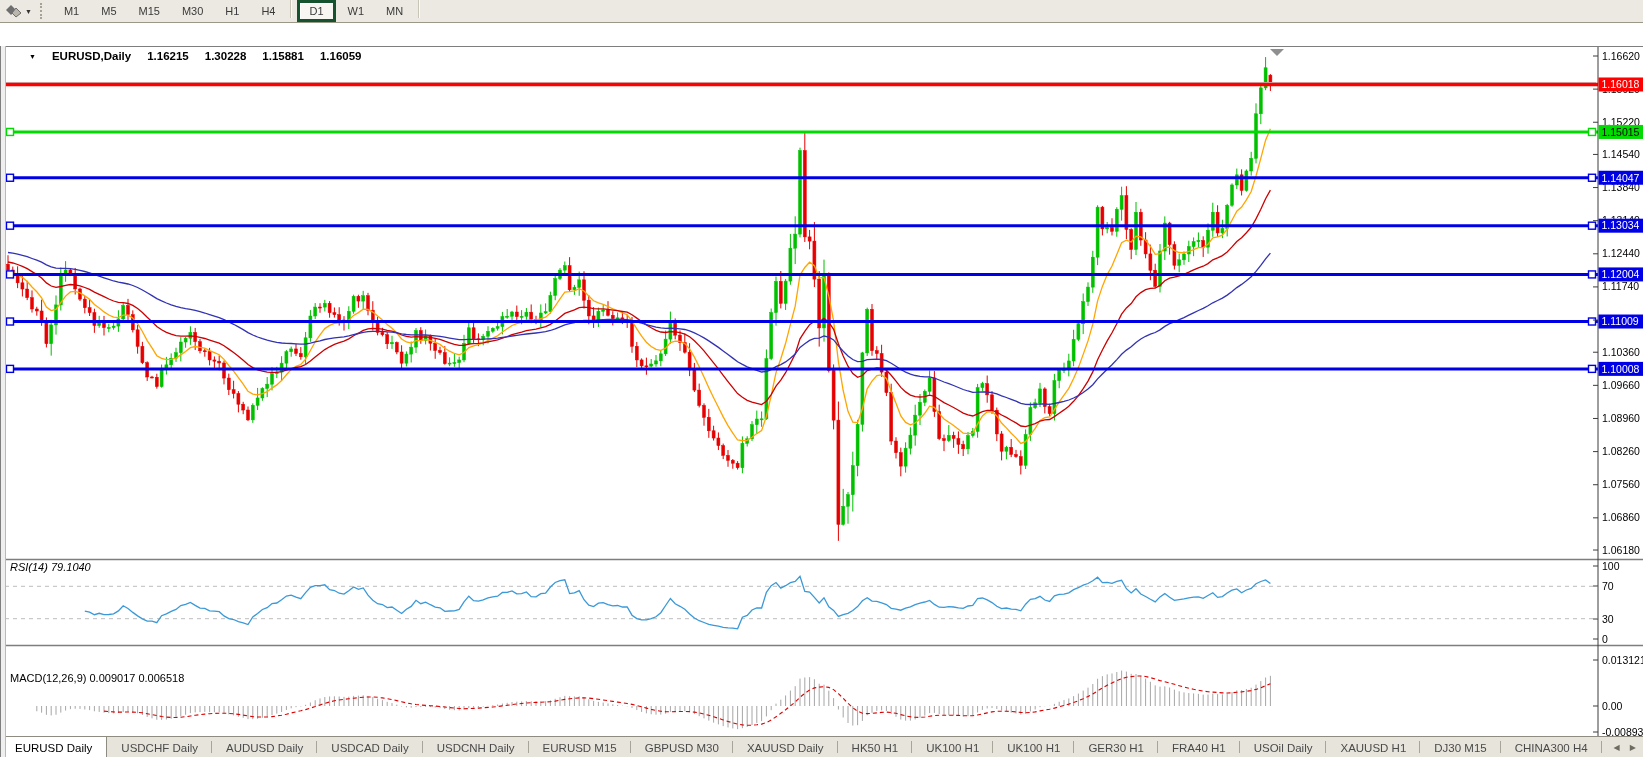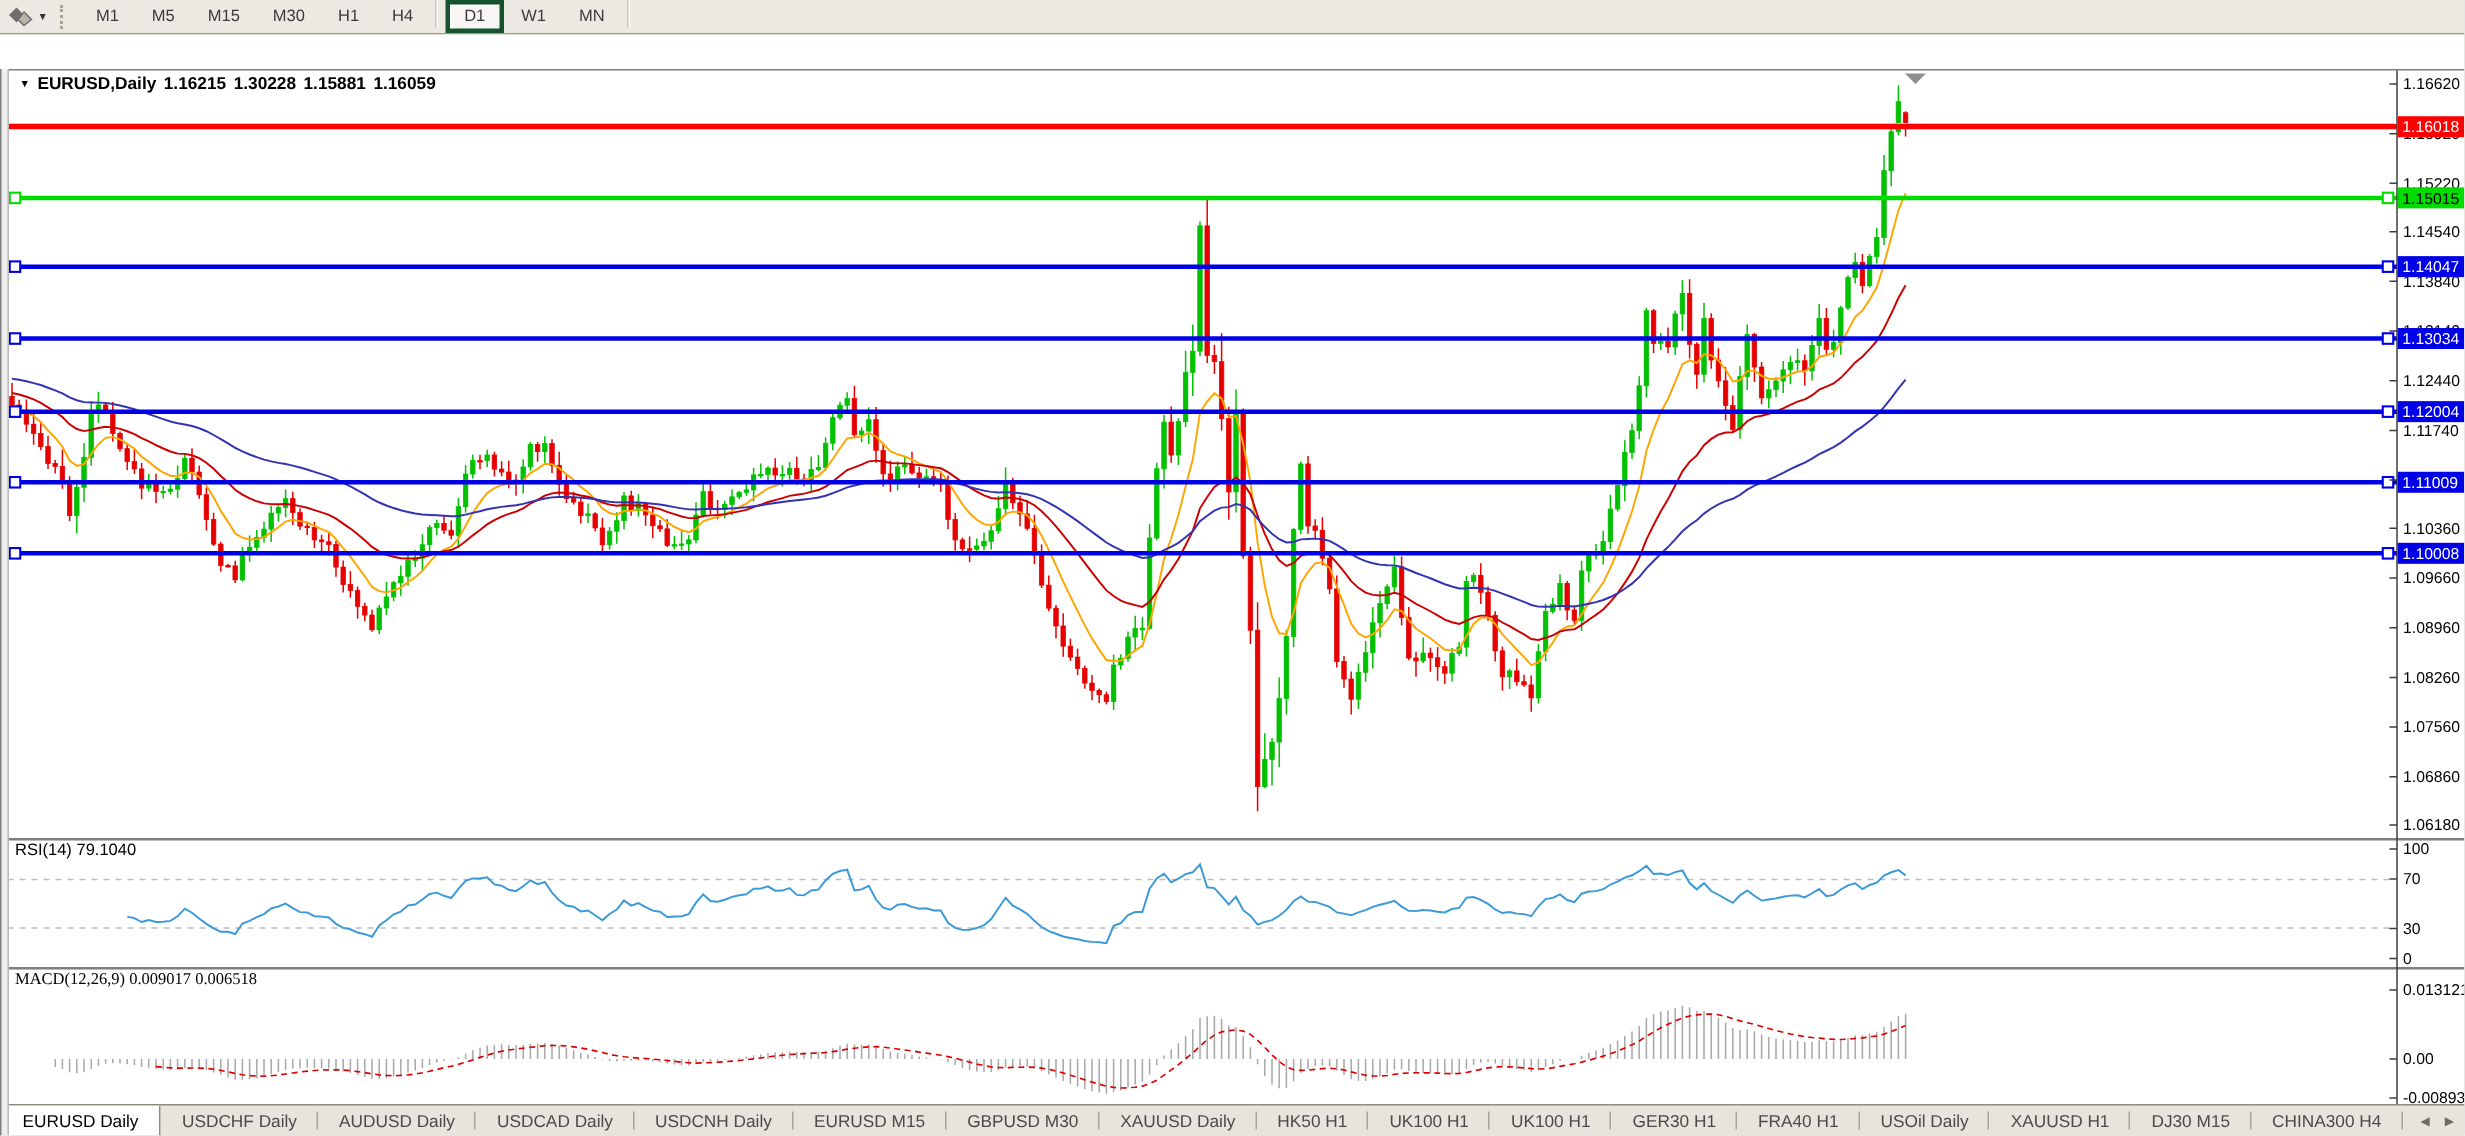--- a/index.html
+++ b/index.html
@@ -14,24 +14,24 @@
   .tb-sep{width:1px;height:18px;background:#C9C5B8;border-right:1px solid #FBFAF6;margin:0 4px;}
   .tb-btn{font-family:"Liberation Sans",sans-serif;font-size:11px;color:#3A3A3A;background:transparent;
           border:1px solid transparent;padding:2px 9px;margin:0 1px;cursor:pointer;}
   .tb-btn.active{background:#F7F6F2;border:3px solid #14532d;box-shadow:inset 1px 1px 0 #FFFFFF;}
   
   .chartwin{position:absolute;left:0;top:23px;width:1643px;height:713px;background:#fff;}
   .left-edge{position:absolute;left:0;top:23px;width:4px;height:713px;
              border-left:1px solid #7E7E7E;border-right:1px solid #B9B9B9;background:#EFEFEF;z-index:5;}
   svg#chart-svg{position:absolute;left:0;top:0;width:1643px;height:757px;cursor:crosshair;}
   .overlay-label{position:absolute;font-size:11px;color:#000;white-space:nowrap;z-index:4;}
-  .title-line{top:27px;left:13px;font-weight:bold;font-size:11.5px;display:flex;gap:5px;align-items:center;}
+  .title-line{top:27px;left:29px;font-weight:bold;font-size:11.5px;display:flex;gap:16px;align-items:center;}
   .title-caret{font-size:7px;font-weight:normal;}
-  .rsi-label{top:538px;left:10px;}
-  .macd-label{top:624px;left:10px;font-family:Liberation Serif, serif;}
+  .rsi-label{top:538px;left:10px;font-style:italic;}
+  .macd-label{top:649px;left:10px;}
   
   .tabbar{position:absolute;left:0;top:736px;width:1643px;height:22px;background:#E7E4DC;
           border-top:1px solid #8E8B80;display:flex;align-items:stretch;overflow:hidden;box-sizing:border-box;}
   .tab{display:flex;align-items:center;padding:0 14px;font-size:11.5px;color:#4A4A4A;
        cursor:pointer;position:relative;white-space:nowrap;}
   .tab:after{content:"";position:absolute;right:0;top:4px;height:12px;border-right:1px solid #A7A49A;}
   .tab.active{background:#FFFFFF;color:#000;border-left:1px solid #8E8B80;border-right:1px solid #8E8B80;}
   .tab.active:after{display:none;}
   .tab-arrows{margin-left:auto;display:flex;align-items:center;gap:10px;padding:0 12px;color:#6E6B60;font-size:8px;}
   .tab-arrow{cursor:pointer;}

